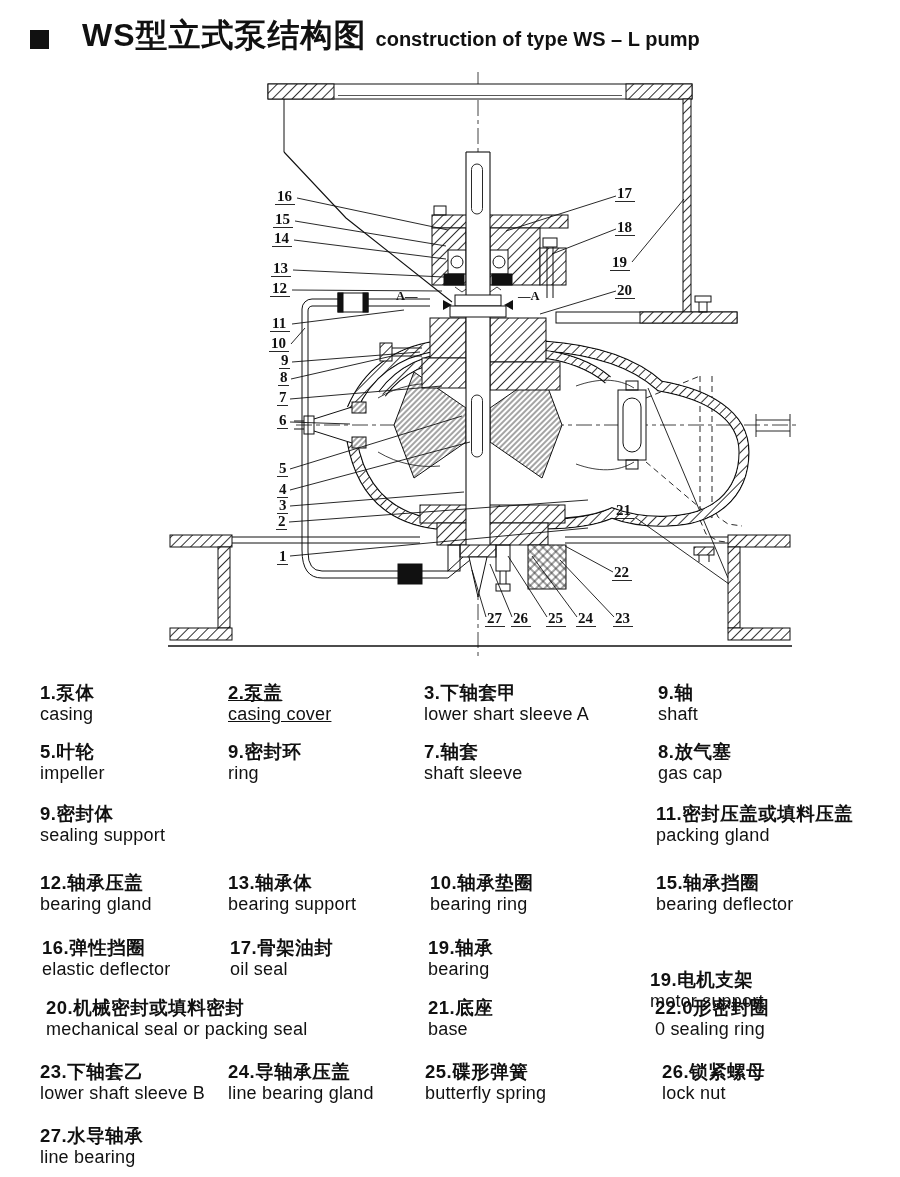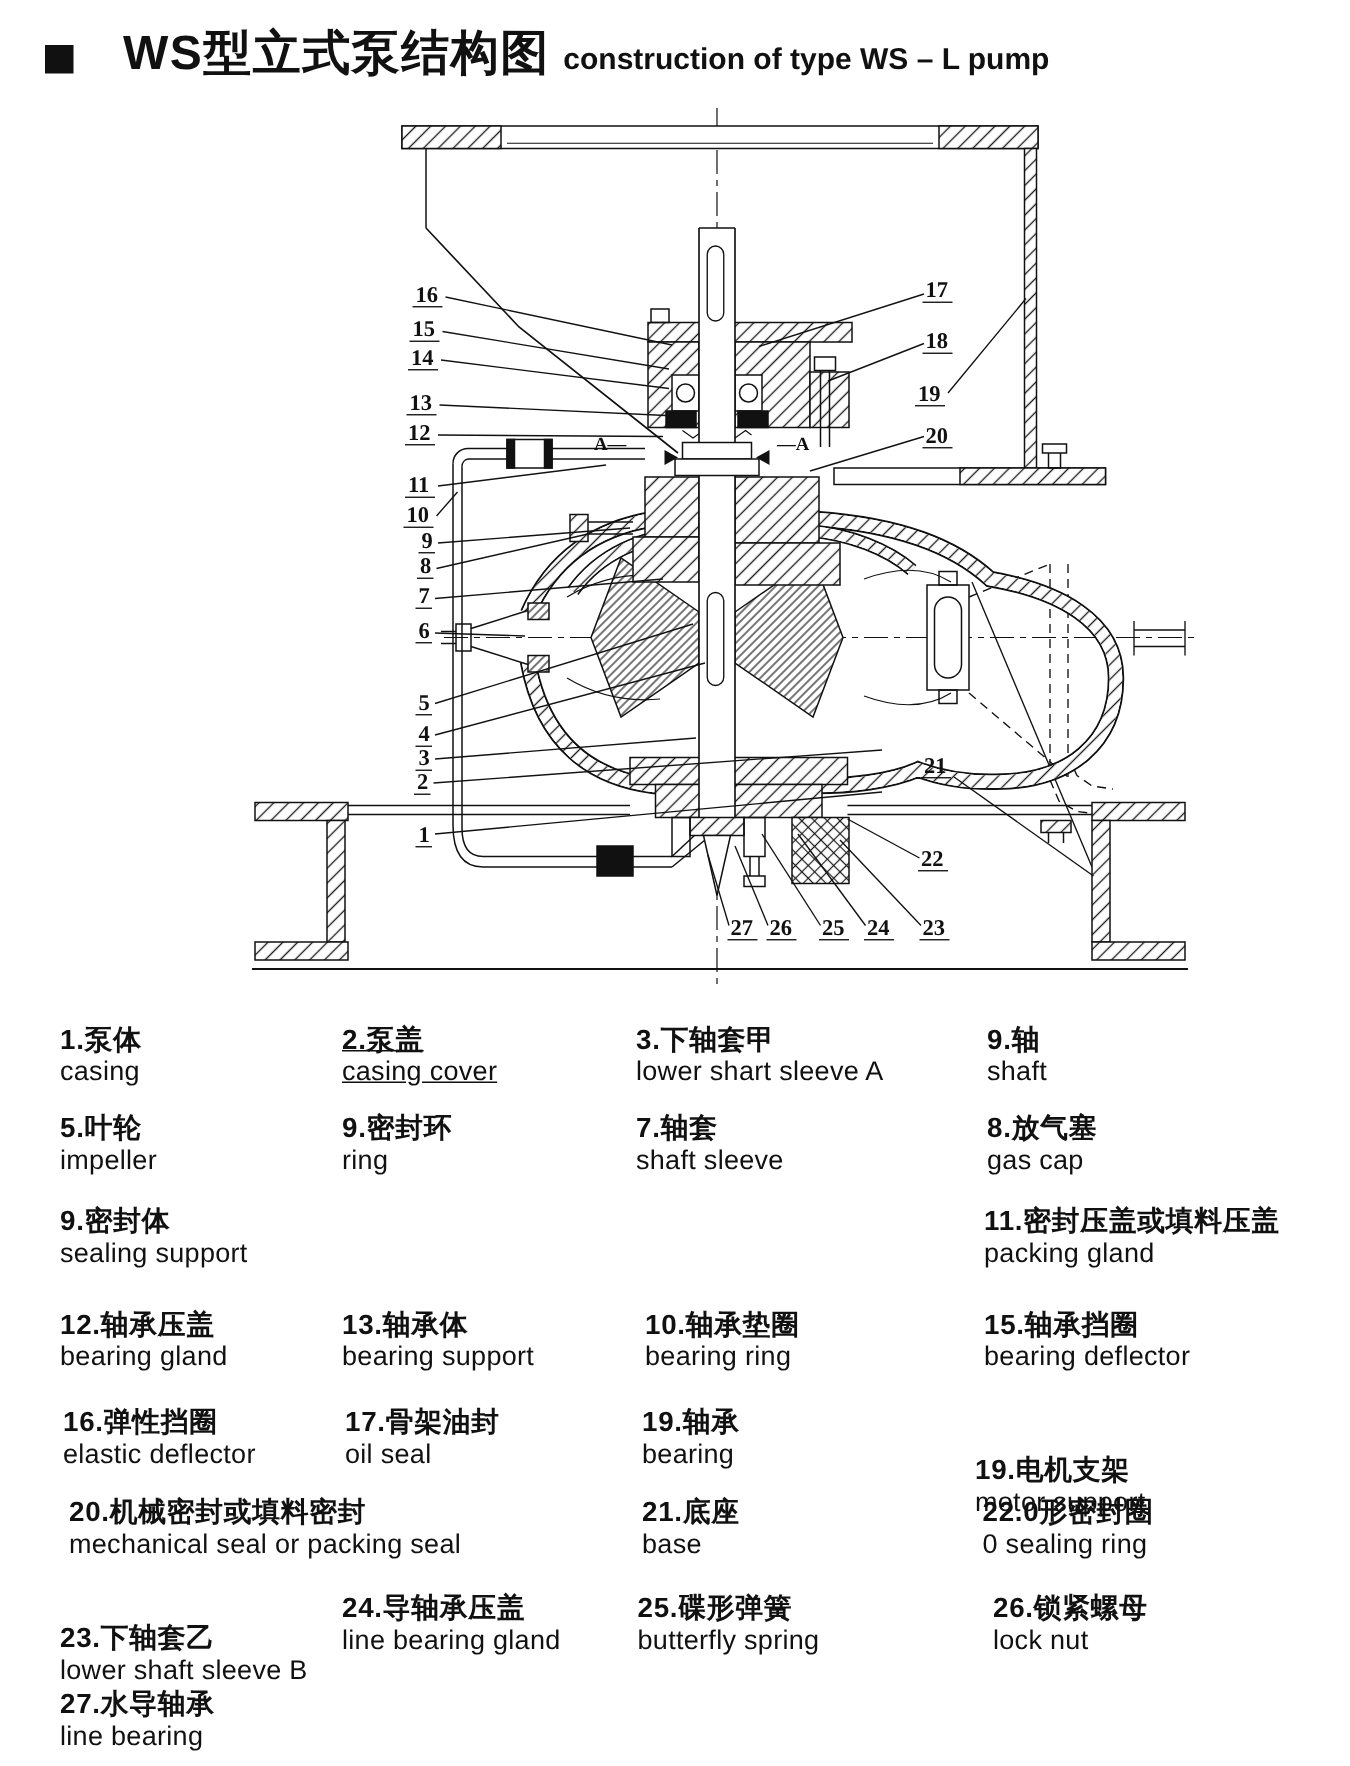--- a/index.html
+++ b/index.html
@@ -440,21 +440,21 @@
       <div class="en">mechanical seal or packing seal</div>
     </div>
     <div class="part" style="left: 428px; top: 997px;">
       <div class="zh">21.底座</div>
       <div class="en">base</div>
     </div>
     <div class="part" style="left: 655px; top: 997px;">
       <div class="zh">22.0形密封圈</div>
       <div class="en">0 sealing ring</div>
     </div>
-    <div class="part" style="left: 40px; top: 1061px; margin-top: 20px;">
+    <div class="part" style="left: 40px; top: 1061px;">
       <div class="zh">23.下轴套乙</div>
       <div class="en">lower shaft sleeve B</div>
     </div>
     <div class="part" style="left: 228px; top: 1061px;">
       <div class="zh">24.导轴承压盖</div>
       <div class="en">line bearing gland</div>
     </div>
     <div class="part" style="left: 425px; top: 1061px;">
       <div class="zh">25.碟形弹簧</div>
       <div class="en">butterfly spring</div>

